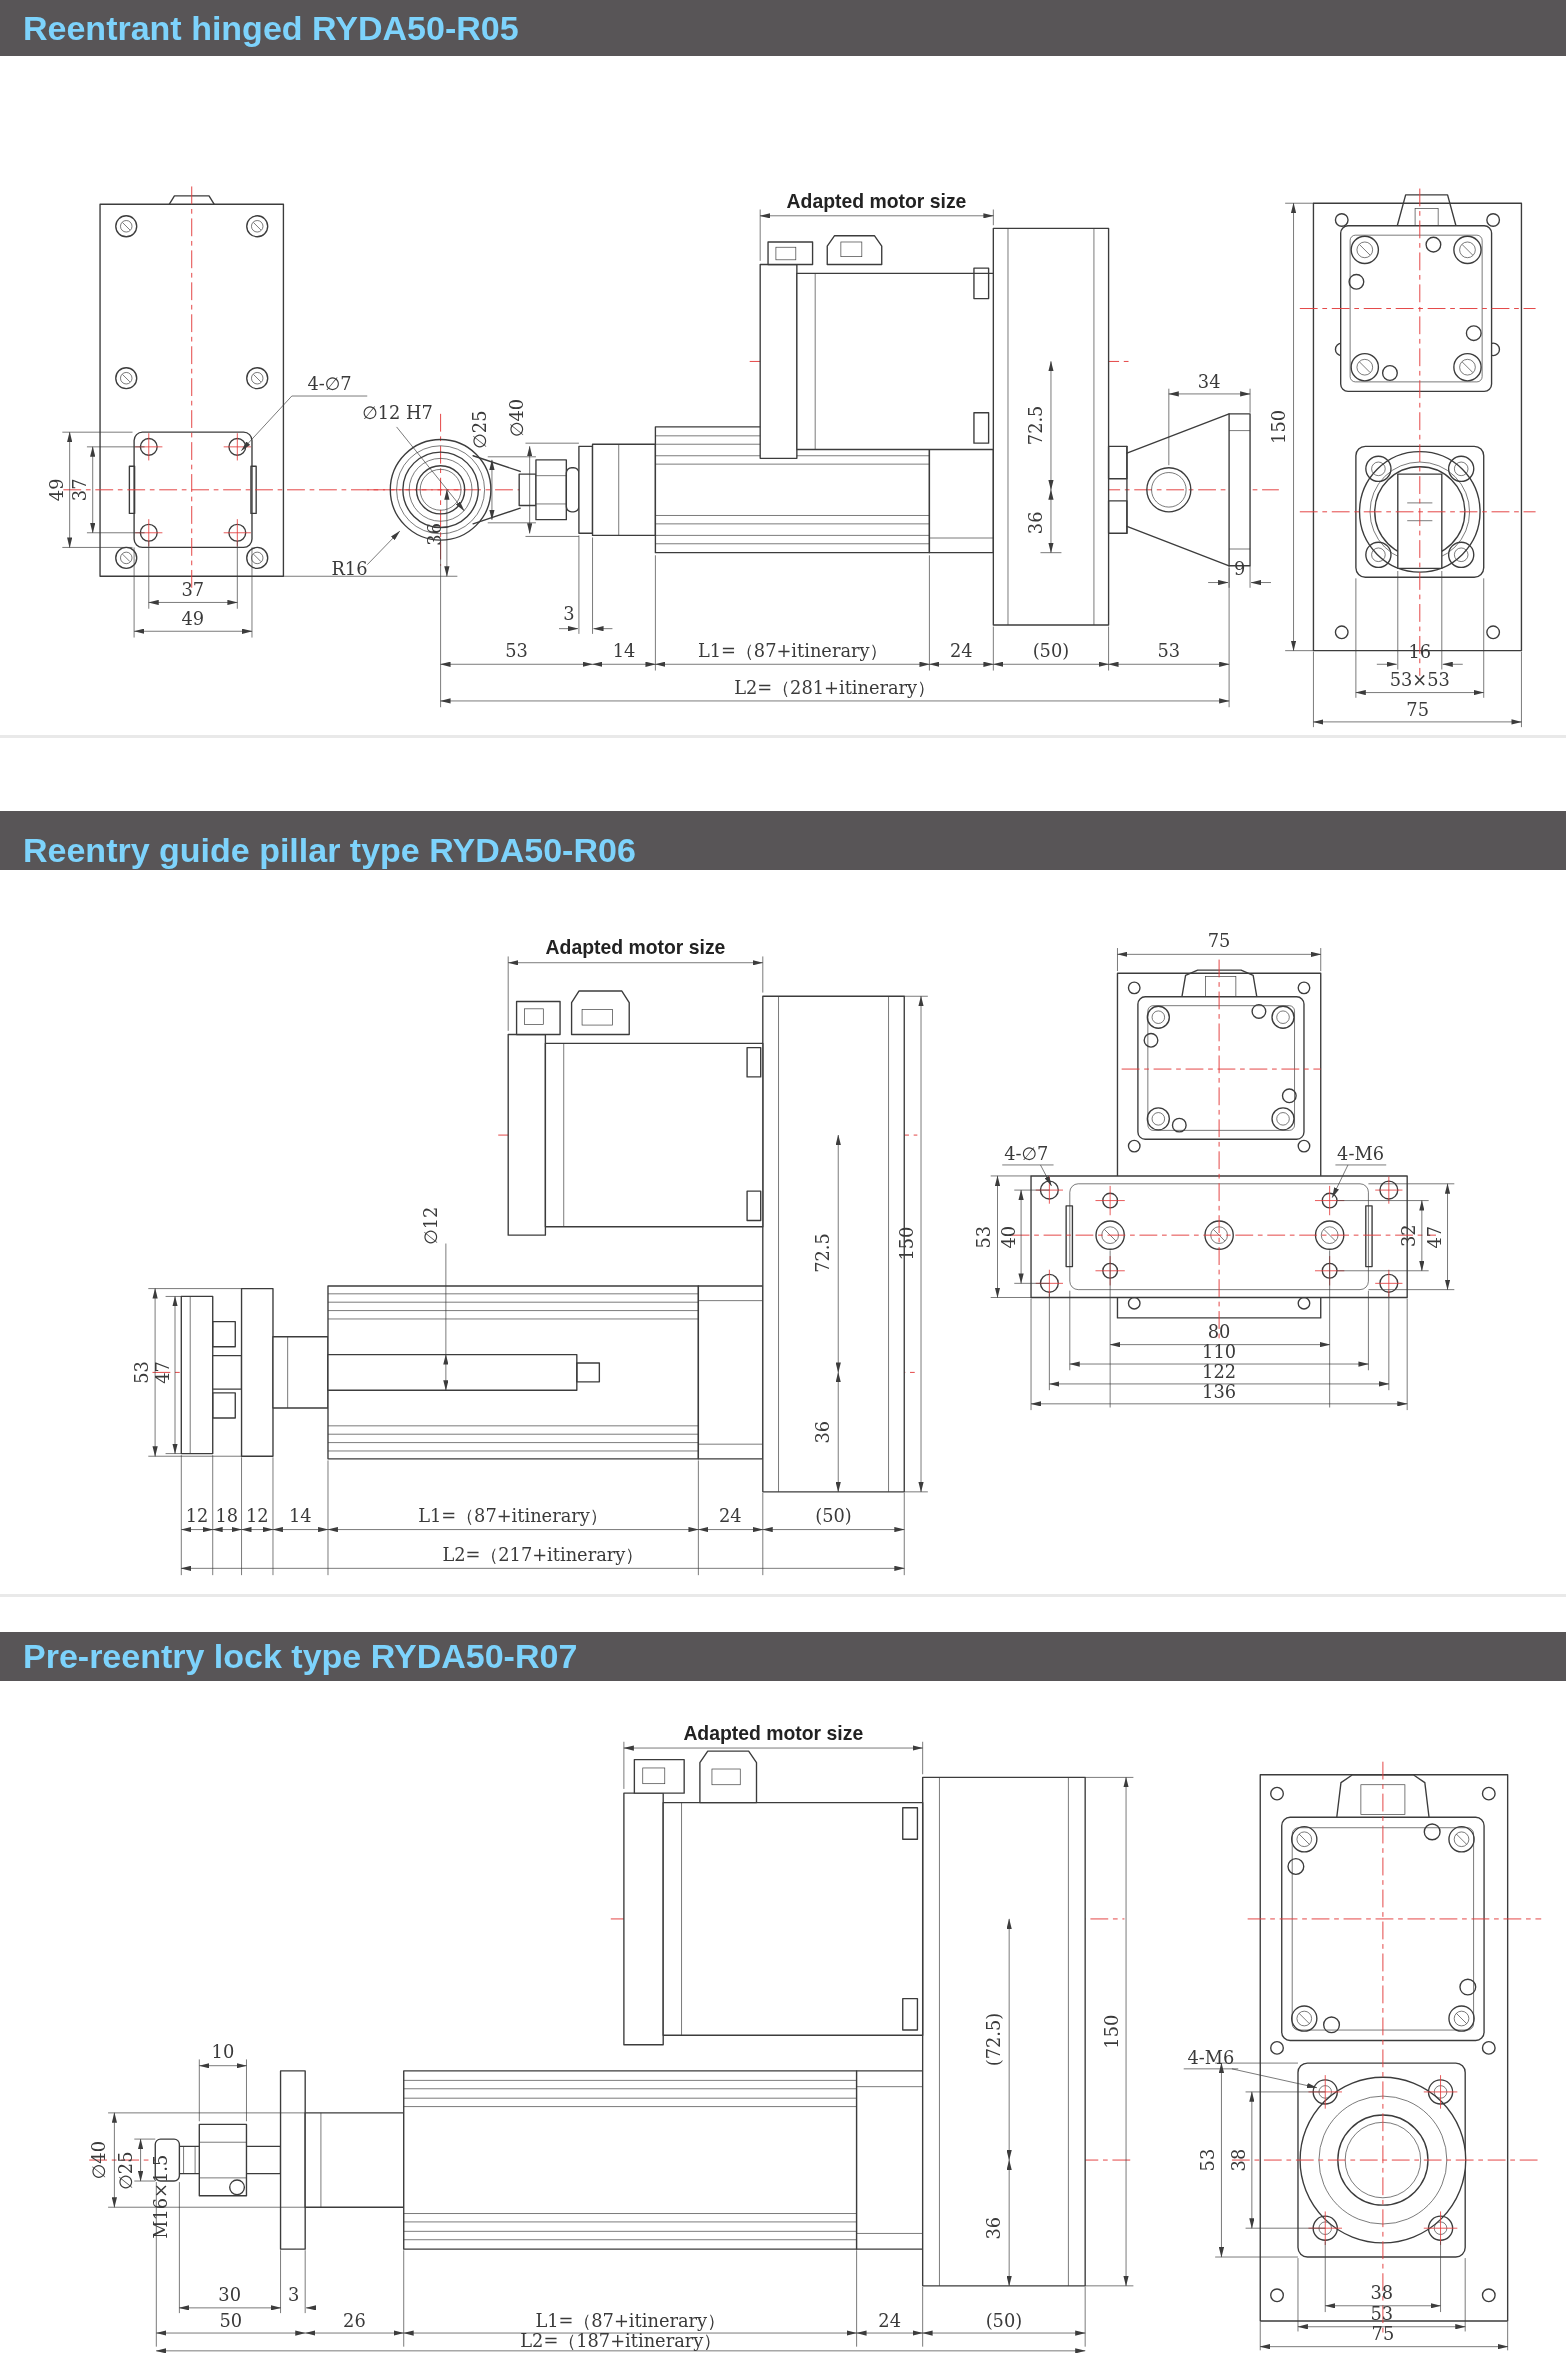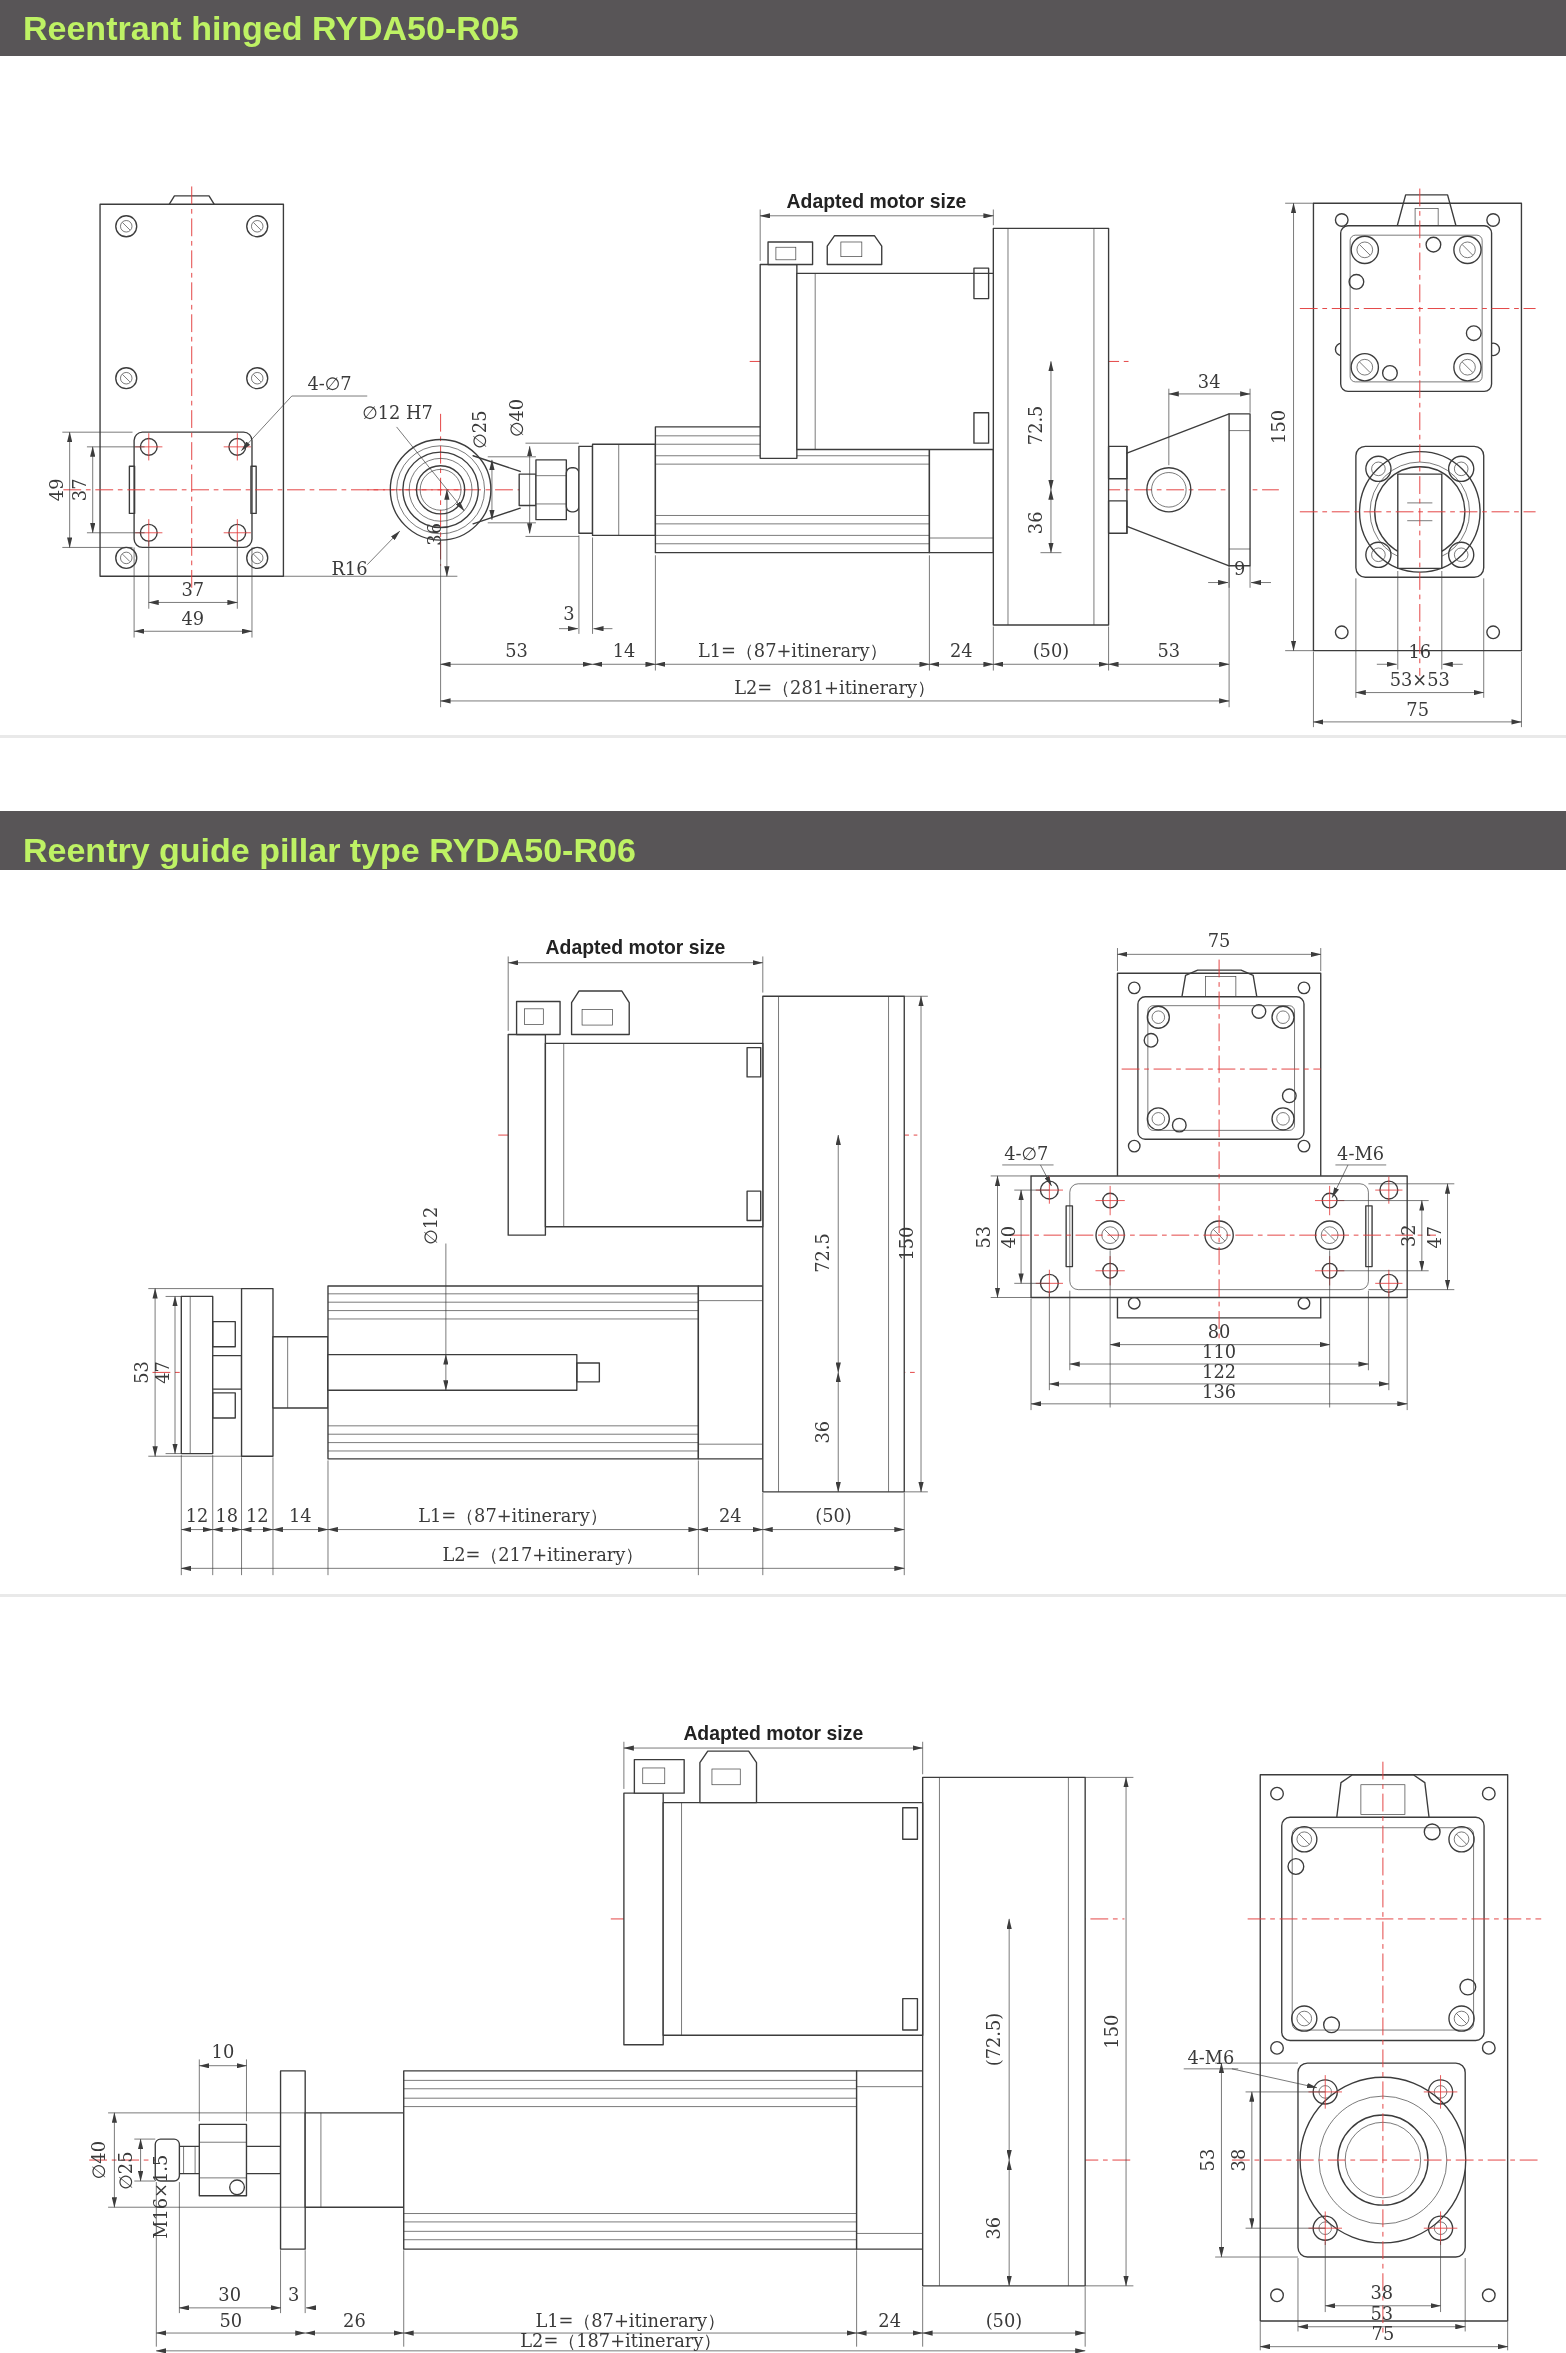--- a/index.html
+++ b/index.html
@@ -1,19 +1,19 @@
 <!DOCTYPE html>
 <html style="font-size:8.4px"><head>
 <meta charset="utf-8">
 <style>
   html,body{margin:0;padding:0;background:#fff;}
   .page{position:relative;width:1567px;height:2354px;background:#ffffff;overflow:hidden;
         font-family:"Liberation Sans",sans-serif;}
   .bar{position:absolute;left:0;width:1567px;background:#585557;display:flex;align-items:center;}
-  .bar h1{margin:0;padding-left:23px;color:#bef264;font-size:34px;font-weight:bold;
+  .bar h1{margin:0;padding-left:23px;color:#7dd3fc;font-size:34px;font-weight:bold;
           font-family:"Liberation Sans",sans-serif;letter-spacing:0px;}
   .divider{position:absolute;left:0;width:1567px;height:2.6px;background:#e9e9e9;}
   svg{position:absolute;left:0;}
   
   .s{stroke:#3c3c3c;stroke-width:2.6;fill:none;stroke-linejoin:round;stroke-linecap:round;}
   .sf{stroke:#3c3c3c;stroke-width:2.6;fill:#ffffff;stroke-linejoin:round;}
   .t{stroke:#3c3c3c;stroke-width:1.3;fill:none;}
   .cl{stroke:#e23c3c;stroke-width:1.8;fill:none;stroke-dasharray:34 9 9 9;}
   .cr{stroke:#e23c3c;stroke-width:1.6;fill:none;}
   text.dim{font-family:"DejaVu Serif",serif;font-size:34px;fill:#3a3a3a;text-anchor:middle;}
@@ -484,20 +484,23 @@
       </g>
       <text class="dim" x="2326" y="2552">80</text>
       <text class="dim" x="2326" y="2590">110</text>
       <text class="dim" x="2326" y="2628">122</text>
       <text class="dim" x="2326" y="2666">136</text>
     </g>
   </svg>
 
   <div class="divider" style="top:1594px;"></div>
 
+  <div class="bar" style="top:1632px;height:49px;">
+    <h1>Pre-reentry lock type RYDA50-R07</h1>
+  </div>
 
   <svg style="top:1682px;" width="1567" height="672" viewBox="0 3208 2989 1282">
     <defs>
       <marker id="a3" viewBox="0 0 20 10" refX="19" refY="5" markerWidth="20" markerHeight="10" markerUnits="userSpaceOnUse" orient="auto-start-reverse">
         <path d="M0,0L20,5L0,10z" fill="#3c3c3c"></path>
       </marker>
     </defs>
 
     <g>
       <line class="cl" x1="170" y1="4120" x2="2160" y2="4120"></line>

